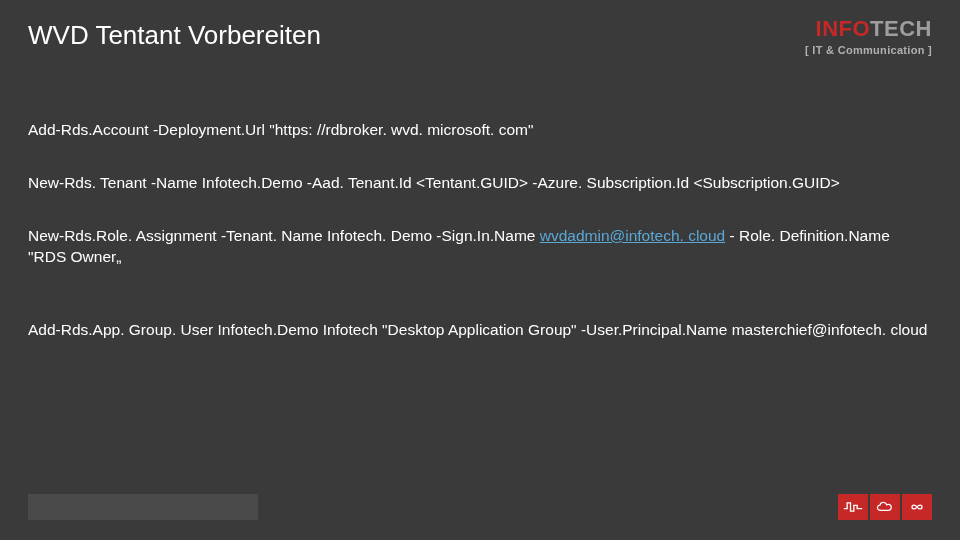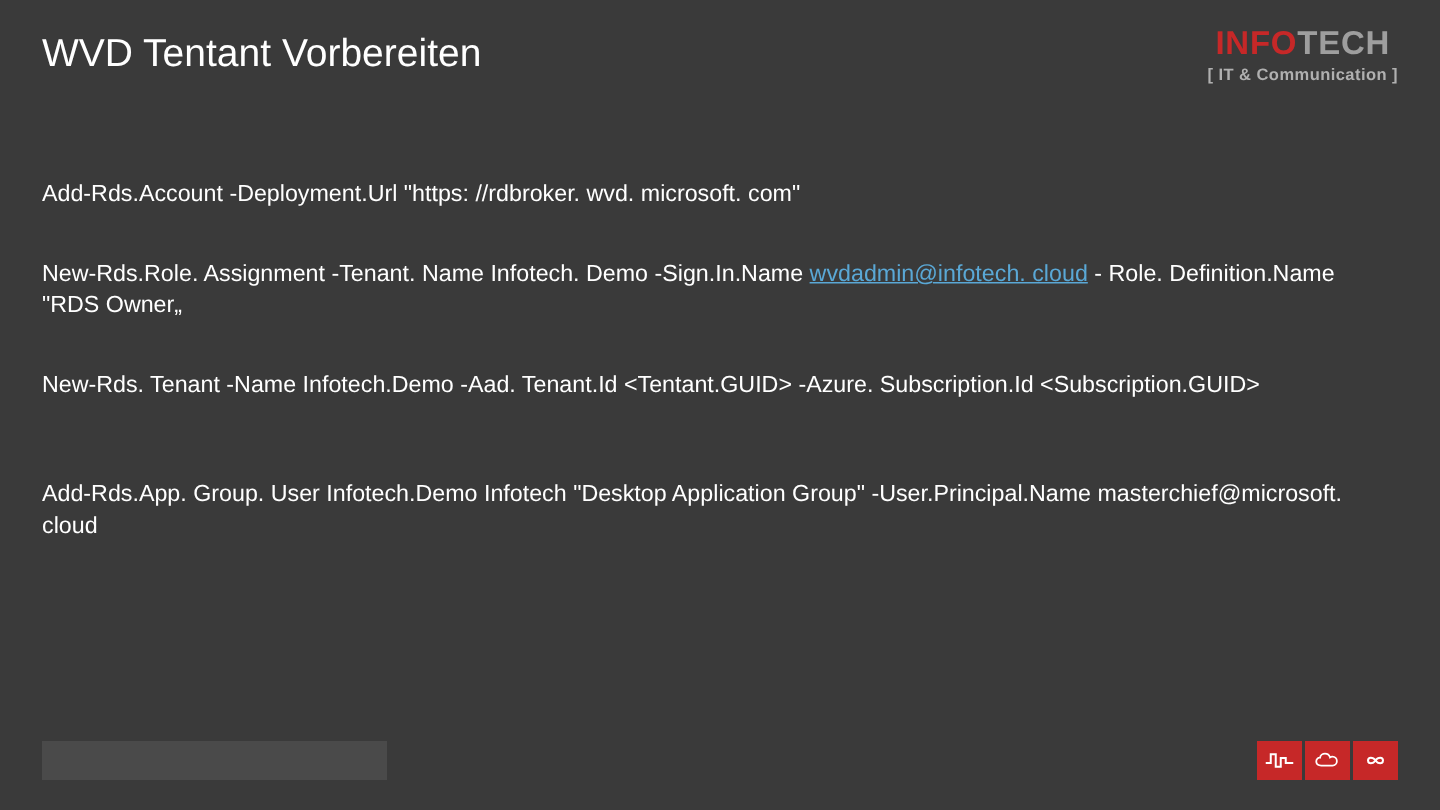--- a/index.html
+++ b/index.html
@@ -32,21 +32,20 @@
     top: 18px;
     right: 28px;
     text-align: right;
   }
   .logo-main {
     font-family: Arial, sans-serif;
     font-weight: 900;
     font-size: 22px;
     letter-spacing: 0.5px;
     line-height: 1;
-    text-align: center;
   }
   .logo-main .l-info {
     color: #c62828;
   }
   .logo-main .l-tech {
     color: #9e9e9e;
   }
   .logo-tag {
     font-size: 11px;
     color: #b0b0b0;
@@ -109,29 +108,29 @@
     <div class="logo-main">
       <span class="l-info">INFO</span><span class="l-tech">TECH</span>
     </div>
     <div class="logo-tag">[ IT &amp; Communication ]</div>
   </div>
 
   <div class="content">
 
     <div class="cmd">Add-Rds.Account -Deployment.Url "https: //rdbroker. wvd. microsoft. com"</div>
 
+    <div class="cmd">New-Rds. Tenant -Name Infotech.Demo -Aad. Tenant.Id &lt;Tentant.GUID&gt; -Azure. Subscription.Id &lt;Subscription.GUID&gt;</div>
+
     <div class="cmd">
       <span>New-Rds.Role. Assignment -Tenant. Name Infotech. Demo -Sign.In.Name </span><span class="link">wvdadmin@infotech. cloud</span><span> - Role. Definition.Name "RDS Owner„</span>
     </div>
 
-    <div class="cmd">New-Rds. Tenant -Name Infotech.Demo -Aad. Tenant.Id &lt;Tentant.GUID&gt; -Azure. Subscription.Id &lt;Subscription.GUID&gt;</div>
-
     <div style="height:20px"></div>
 
-    <div class="cmd">Add-Rds.App. Group. User Infotech.Demo Infotech "Desktop Application Group" -User.Principal.Name masterchief@microsoft. cloud</div>
+    <div class="cmd">Add-Rds.App. Group. User Infotech.Demo Infotech "Desktop Application Group" -User.Principal.Name masterchief@infotech. cloud</div>
 
   </div>
 
   <div class="footer-bar"></div>
 
   <div class="footer-icons">
     <div class="ficon" title="pulse-icon">
       <svg viewBox="0 0 24 16">
         <path d="M1 10 L5 10 L5 3 L9 3 L9 13 L13 13 L13 6 L17 6 L17 10 L23 10" stroke="#ffffff" stroke-width="1.6" fill="none"></path>
       </svg>

